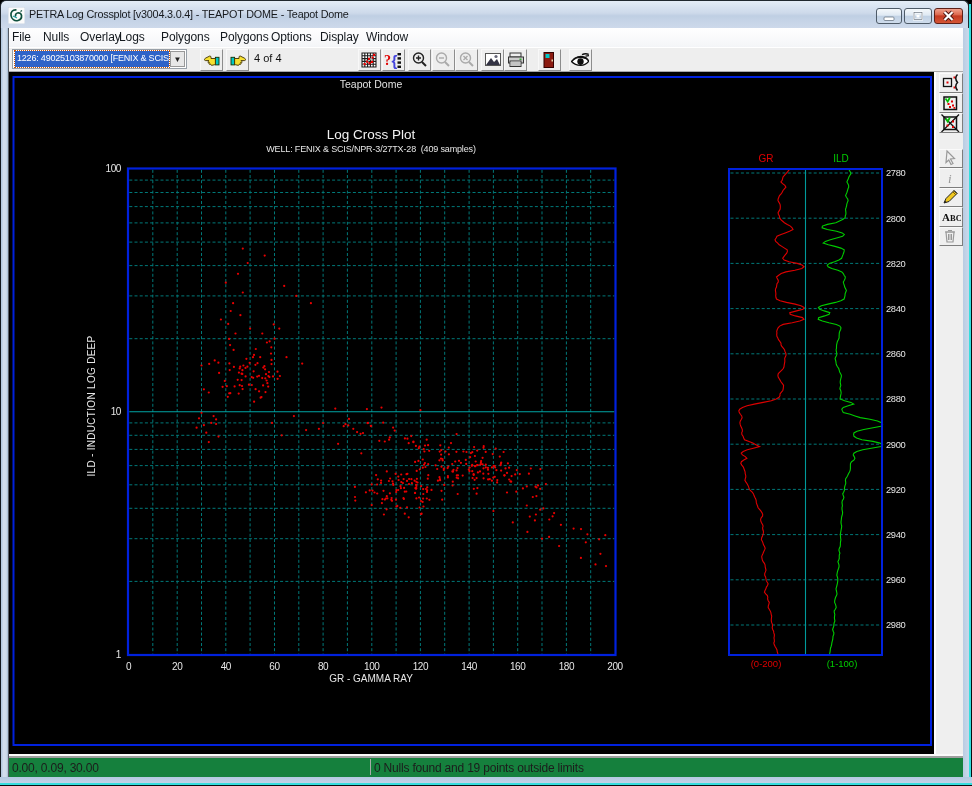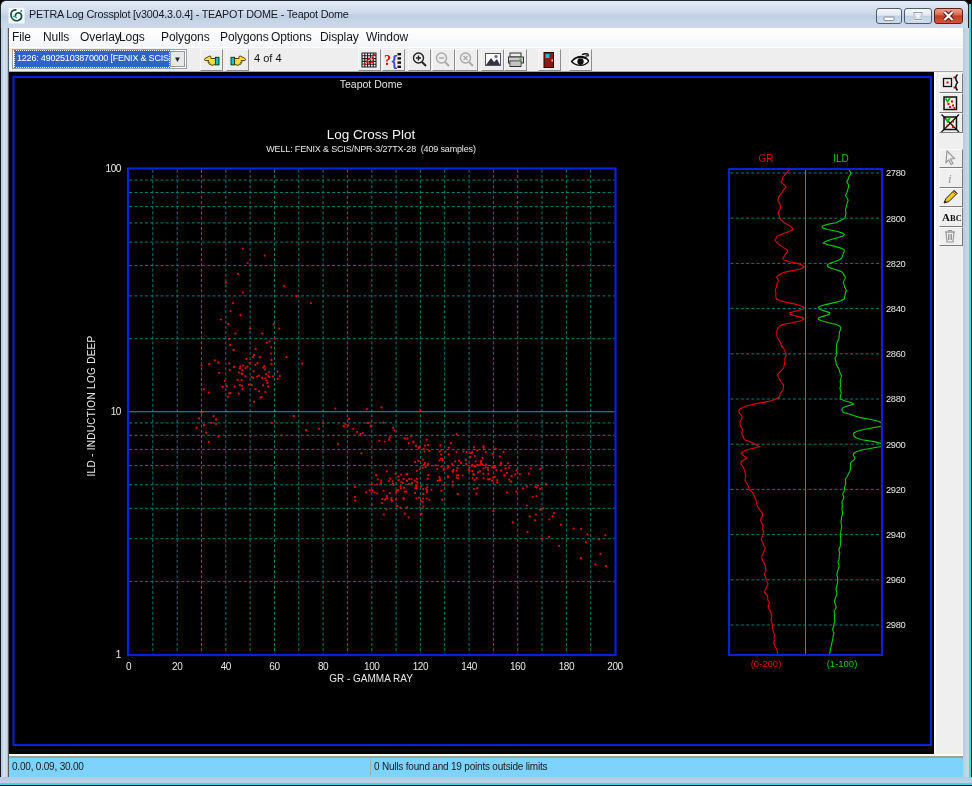--- a/index.html
+++ b/index.html
@@ -33,21 +33,21 @@
  font-size:9px;line-height:15px;letter-spacing:-0.2px;white-space:nowrap;overflow:hidden;padding-left:2px}
 #comboarrow{position:absolute;right:1px;top:1px;width:15px;height:16px;background:#e8e8e8;
  border:1px solid #999;color:#222;font-size:8px;text-align:center;line-height:15px}
 
 #rstrip{left:934px;top:72px;width:29px;height:682px;background:#efefef;
  border-left:2px solid #ffffff}
 .rbtn{position:absolute;left:3px;width:24px;background:#efefef;
  border-top:1px solid #fafafa;border-left:1px solid #fafafa;border-right:1px solid #7d7d7d;border-bottom:1px solid #7d7d7d;
  display:flex;align-items:center;justify-content:center}
 
-#status{left:9px;top:758px;width:954px;height:19px;background:#7dd3fc;font-size:10px;letter-spacing:-0.2px;color:#1c1c1c}
+#status{left:9px;top:758px;width:954px;height:19px;background:#15803d;font-size:12px;letter-spacing:-0.2px;color:#1c1c1c}
 #statustop1{left:9px;top:754px;width:954px;height:2px;background:#fafafa}
 #statustop2{left:9px;top:756px;width:954px;height:2px;background:#9f9f9f}
 #status .p1{position:absolute;left:3px;top:3px}
 #status .p2{position:absolute;left:365px;top:3px}
 #statusdiv{position:absolute;left:361px;top:1px;width:1px;height:16px;background:#aaa}
 
 .capbtn{position:absolute;top:8px;height:16px;border-radius:3px;border:1px solid #4e5b68}
 #btnmin{left:876px;width:26px;background:linear-gradient(180deg,#f4f8fb 0%,#dfe9f3 45%,#c0d1e4 50%,#cfdcec 100%)}
 #btnmax{left:904px;width:28px;background:linear-gradient(180deg,#f4f8fb 0%,#dfe9f3 45%,#c0d1e4 50%,#cfdcec 100%)}
 #btnclose{left:934px;width:29px;background:linear-gradient(180deg,#f0a08c 0%,#dd6a50 40%,#c43a22 50%,#d55535 100%);border-color:#5c2018}

